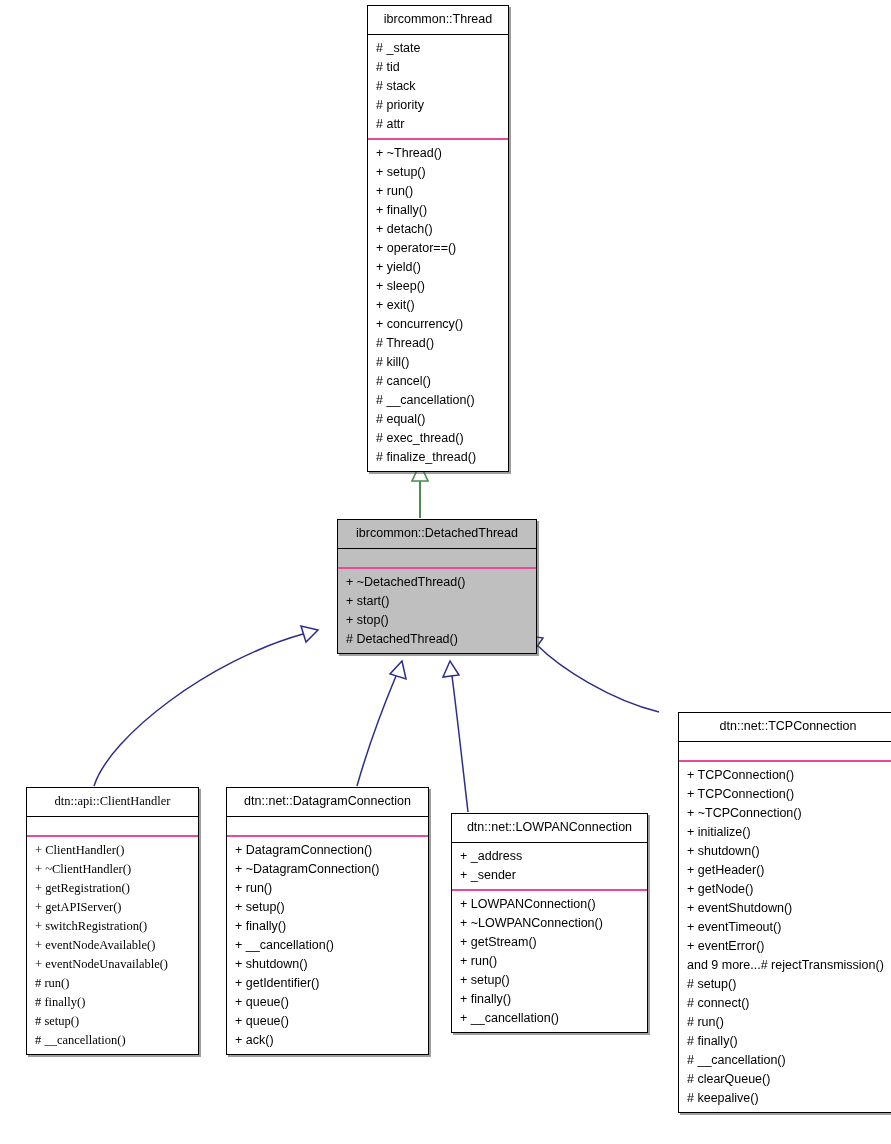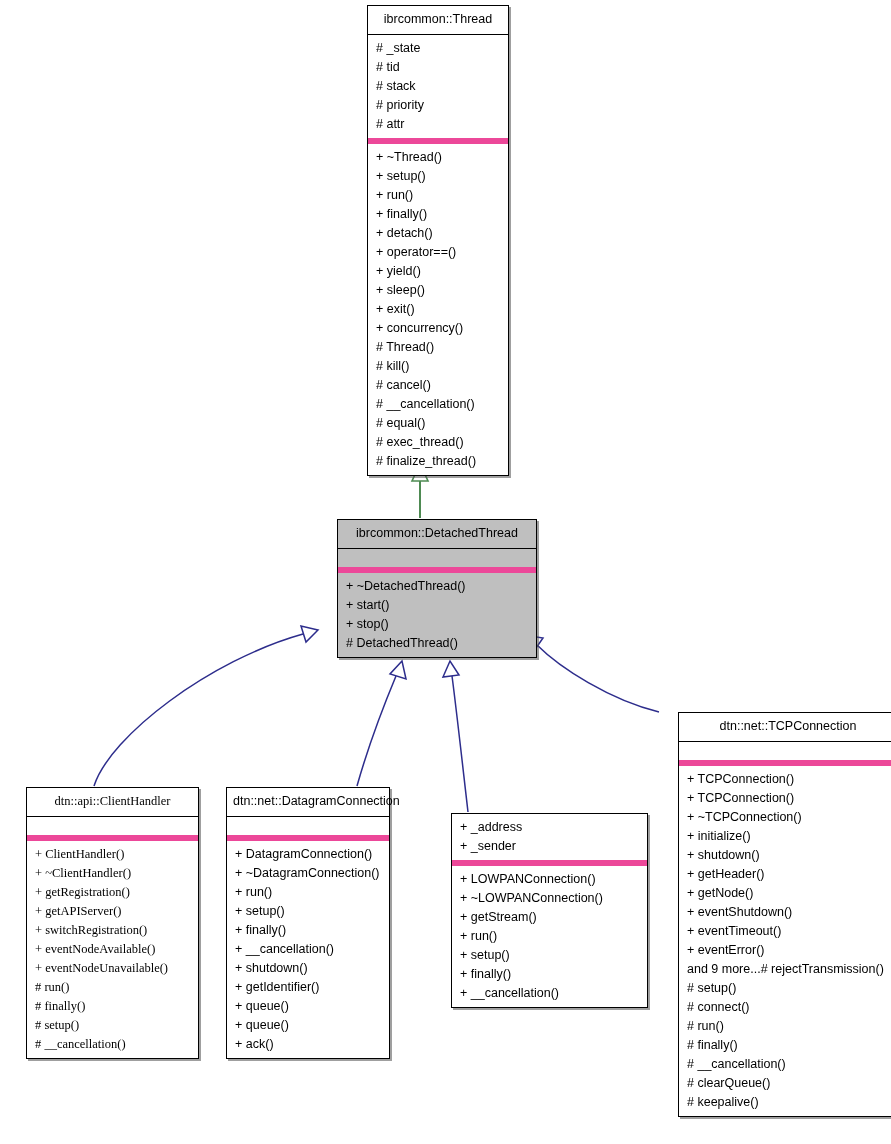--- a/index.html
+++ b/index.html
@@ -44,21 +44,21 @@
   .uml-title {
     text-align: center;
     font-size: 12.5px;
     color: #000000;
     line-height: 15px;
     padding: 6px 6px 7px 6px;
     border-bottom: 1px solid #000000;
     white-space: nowrap;
   }
   .uml-compartment {
-    border-bottom: 6px solid #ec4899;
+    border-bottom: 2px solid #ec4899;
     padding: 4px 0 4px 0;
   }
   .uml-compartment:last-child {
     border-bottom: none;
   }
   .uml-compartment.empty {
     height: 18px;
     padding: 0;
   }
   .uml-row {
@@ -154,39 +154,40 @@
       <div class="uml-row">+ switchRegistration()</div>
       <div class="uml-row">+ eventNodeAvailable()</div>
       <div class="uml-row">+ eventNodeUnavailable()</div>
       <div class="uml-row"># run()</div>
       <div class="uml-row"># finally()</div>
       <div class="uml-row"># setup()</div>
       <div class="uml-row"># __cancellation()</div>
     </div>
   </div>
 
-  <div class="uml-class" style="left:208px; top:787px; width:164px;">
+  <div class="uml-class" style="left:208px; top:787px; width:203px;">
     <div class="uml-title">dtn::net::DatagramConnection</div>
     <div class="uml-compartment empty"></div>
     <div class="uml-compartment">
       <div class="uml-row">+ DatagramConnection()</div>
       <div class="uml-row">+ ~DatagramConnection()</div>
       <div class="uml-row">+ run()</div>
       <div class="uml-row">+ setup()</div>
       <div class="uml-row">+ finally()</div>
       <div class="uml-row">+ __cancellation()</div>
       <div class="uml-row">+ shutdown()</div>
       <div class="uml-row">+ getIdentifier()</div>
       <div class="uml-row">+ queue()</div>
       <div class="uml-row">+ queue()</div>
       <div class="uml-row">+ ack()</div>
     </div>
   </div>
 
   <div class="uml-class" style="left:433px; top:813px; width:197px;">
+    <div class="uml-title">dtn::net::LOWPANConnection</div>
     <div class="uml-compartment">
       <div class="uml-row">+ _address</div>
       <div class="uml-row">+ _sender</div>
     </div>
     <div class="uml-compartment">
       <div class="uml-row">+ LOWPANConnection()</div>
       <div class="uml-row">+ ~LOWPANConnection()</div>
       <div class="uml-row">+ getStream()</div>
       <div class="uml-row">+ run()</div>
       <div class="uml-row">+ setup()</div>

